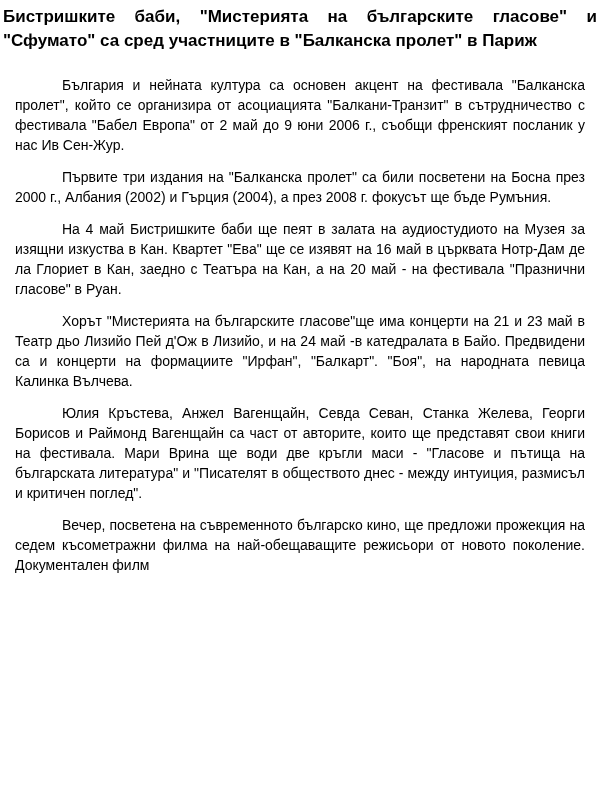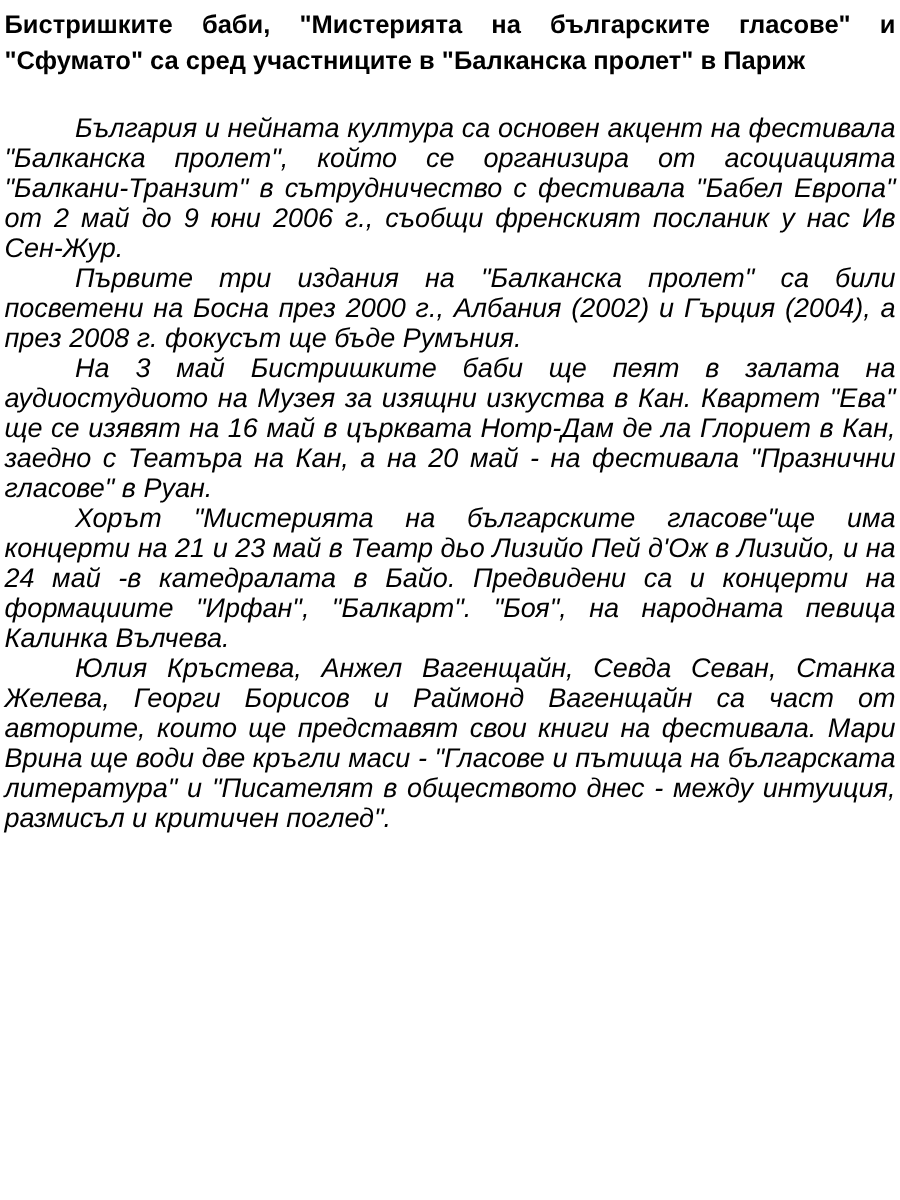--- a/index.html
+++ b/index.html
@@ -34,42 +34,42 @@
     text-align-last: left;
     letter-spacing: 0px;
     word-spacing: 0px;
   }
   .body-block {
     margin: 0;
     padding: 0 3px 0 3px;
     margin-top: 22px;
   }
   .para {
-    margin: 0;
-    font-size: 18px;
+    margin: 12px;
+    font-size: 14px;
     line-height: 20px;
     text-align: justify;
     text-align-last: left;
     text-indent: 47px;
     hyphens: none;
-    font-style: italic;
   }
   .para.clipped {
     max-height: 60px;
     overflow: hidden;
   }
 </style>
 </head>
 <body>
 
 <div class="page">
 
   <h1 class="article-heading">Бистришките баби, "Мистерията на българските гласове" и "Сфумато" са сред участниците в "Балканска пролет" в Париж</h1>
 
   <div class="body-block">
     <p class="para">България и нейната култура са основен акцент на фестивала "Балканска пролет", който се организира от асоциацията "Балкани-Транзит" в сътрудничество с фестивала "Бабел Европа" от 2 май до 9 юни 2006 г., съобщи френският посланик у нас Ив Сен-Жур.</p>
     <p class="para">Първите три издания на "Балканска пролет" са били посветени на Босна през 2000 г., Албания (2002) и Гърция (2004), а през 2008 г. фокусът ще бъде Румъния.</p>
-    <p class="para">На 3 май Бистришките баби ще пеят в залата на аудиостудиото на Музея за изящни изкуства в Кан. Квартет "Ева" ще се изявят на 16 май в църквата Нотр-Дам де ла Глориет в Кан, заедно с Театъра на Кан, а на 20 май - на фестивала "Празнични гласове" в Руан.</p>
+    <p class="para">На 4 май Бистришките баби ще пеят в залата на аудиостудиото на Музея за изящни изкуства в Кан. Квартет "Ева" ще се изявят на 16 май в църквата Нотр-Дам де ла Глориет в Кан, заедно с Театъра на Кан, а на 20 май - на фестивала "Празнични гласове" в Руан.</p>
     <p class="para">Хорът "Мистерията на българските гласове"ще има концерти на 21 и 23 май в Театр дьо Лизийо Пей д'Ож в Лизийо, и на 24 май -в катедралата в Байо. Предвидени са и концерти на формациите "Ирфан", "Балкарт". "Боя", на народната певица Калинка Вълчева.</p>
     <p class="para">Юлия Кръстева, Анжел Вагенщайн, Севда Севан, Станка Желева, Георги Борисов и Раймонд Вагенщайн са част от авторите, които ще представят свои книги на фестивала. Мари Врина ще води две кръгли маси - "Гласове и пътища на българската литература" и "Писателят в обществото днес - между интуиция, размисъл и критичен поглед".</p>
+    <p class="para clipped">Вечер, посветена на съвременното българско кино, ще предложи прожекция на седем късометражни филма на най-обещаващите режисьори от новото поколение. Документален филм</p>
   </div>
 
 </div>
 
 </body></html>

